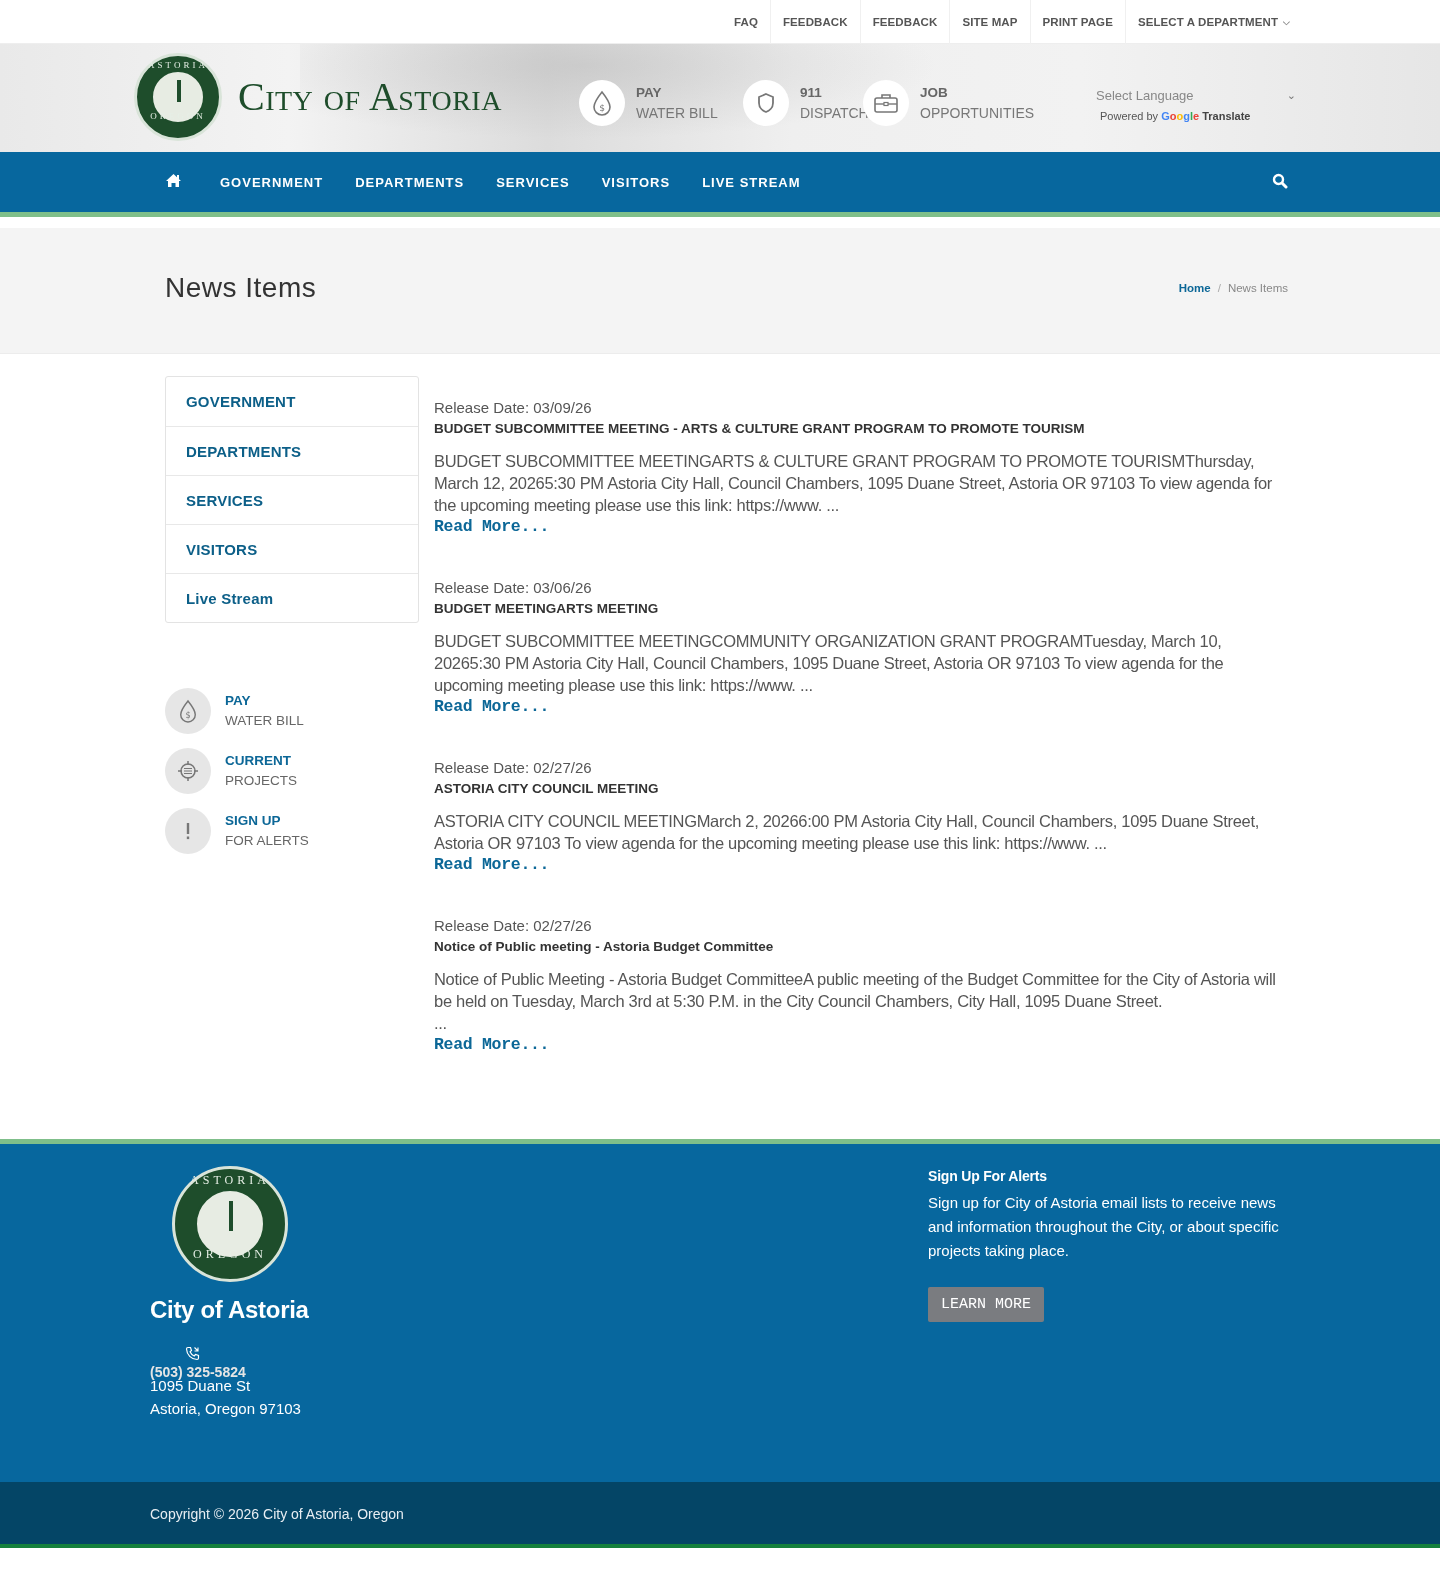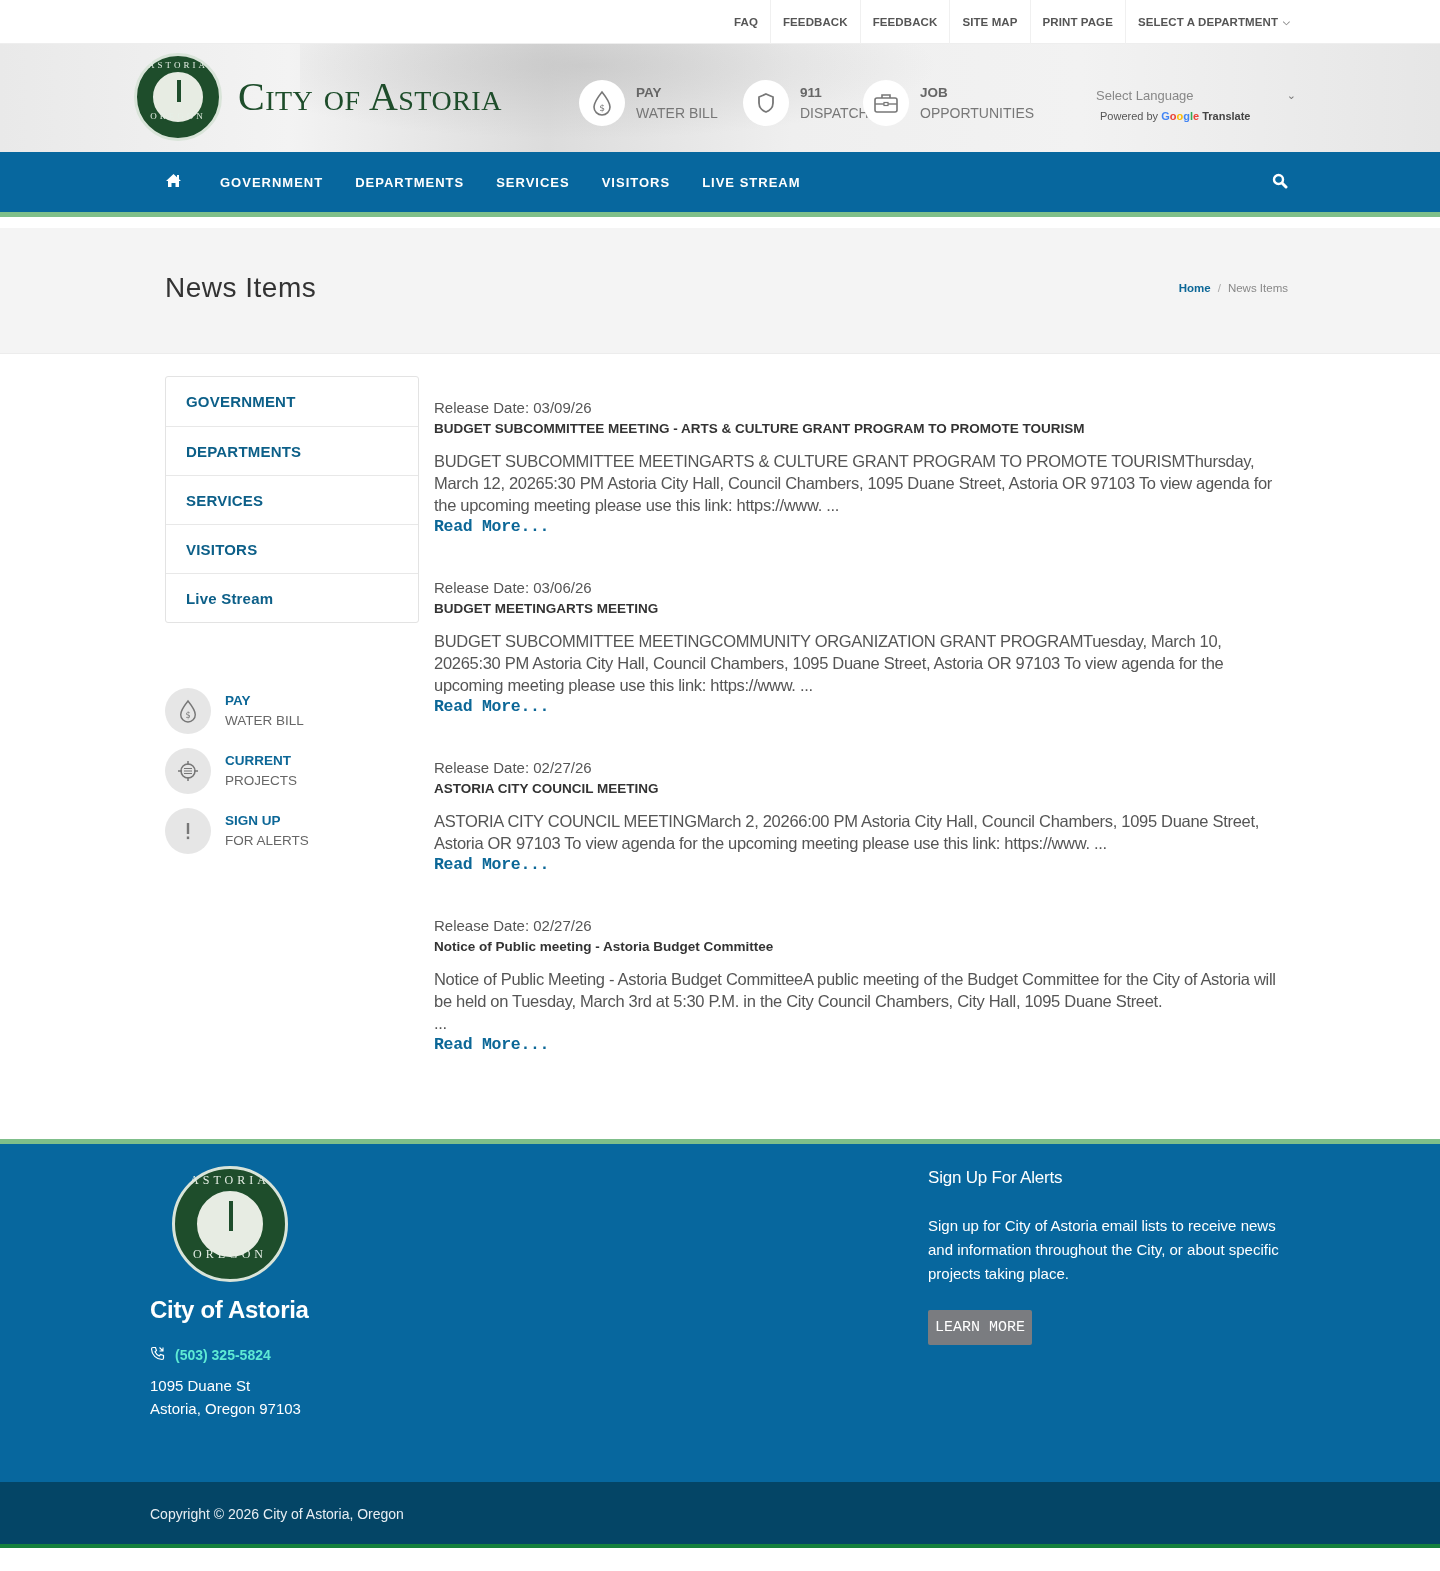--- a/index.html
+++ b/index.html
@@ -71,27 +71,27 @@
   .news-item .body { font-size: 16.5px; color: #555; line-height: 22px; letter-spacing: -0.3px; }
   .news-item .more { display: inline-block; font-size: 16.5px; font-weight: bold; color: #0c6797; line-height: 22px; letter-spacing: -0.3px; }
 
   
   .footer { position: absolute; top: 1139px; left: 0; width: 1440px; height: 343px; background: #07679e; border-top: 5px solid #7fbf8a; }
   .fseal { position: absolute; left: 172px; top: 22px; width: 116px; height: 116px; border-radius: 50%; background: #1e4d2b; border: 3px solid #d9e4d9; display: flex; align-items: center; justify-content: center; }
   .fseal .seal-inner { width: 70px; height: 70px; }
   .fseal .seal-inner::after { left: 32px; top: 10px; height: 30px; }
   .fseal .seal-text { font-size: 12px; letter-spacing: 4px; }
   .fname { position: absolute; left: 150px; top: 152px; color: #fff; font-size: 24px; font-weight: bold; letter-spacing: -0.3px; }
-  .fphone { position: absolute; left: 150px; top: 202px; color: #5eead4; font-size: 14px; font-weight: bold; display: flex; align-items: center; }
+  .fphone { position: absolute; left: 150px; top: 202px; color: #e5e5e5; font-size: 14px; font-weight: bold; display: flex; align-items: center; flex-direction: column; }
   .fphone .ic { margin-right: 10px; }
   .faddr { position: absolute; left: 150px; top: 230px; color: #fff; font-size: 15px; line-height: 23px; }
   .alerts { position: absolute; left: 928px; top: 24px; width: 362px; color: #fff; }
-  .alerts h3 { font-size: 17px; font-weight: normal; margin-bottom: 26px; letter-spacing: -0.2px; }
+  .alerts h3 { font-size: 14px; font-weight: bold; margin-bottom: 7px; letter-spacing: -0.2px; }
   .alerts p { font-size: 15px; line-height: 24px; margin-bottom: 24px; }
-  .alerts .btn { display: inline-block; background: #7a7c80; color: #fff; font-size: 15px; padding: 9px 7px; border-radius: 2px; }
+  .alerts .btn { display: inline-block; background: #7a7c80; color: #fff; font-size: 15px; padding: 9px 13px; border-radius: 2px; }
 
   .copy { position: absolute; top: 1482px; left: 0; width: 1440px; height: 66px; background: #044566; border-bottom: 4px solid #15803d; }
   .copy span { position: absolute; left: 150px; top: 24px; color: #e8eef3; font-size: 14px; }
 </style>
 </head>
 <body>
 
 <div class="topbar">
   <ul>
     <li>FAQ</li>

